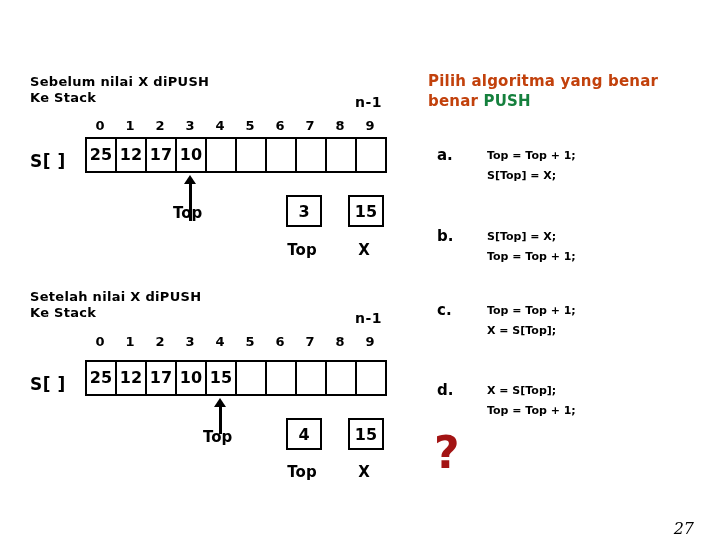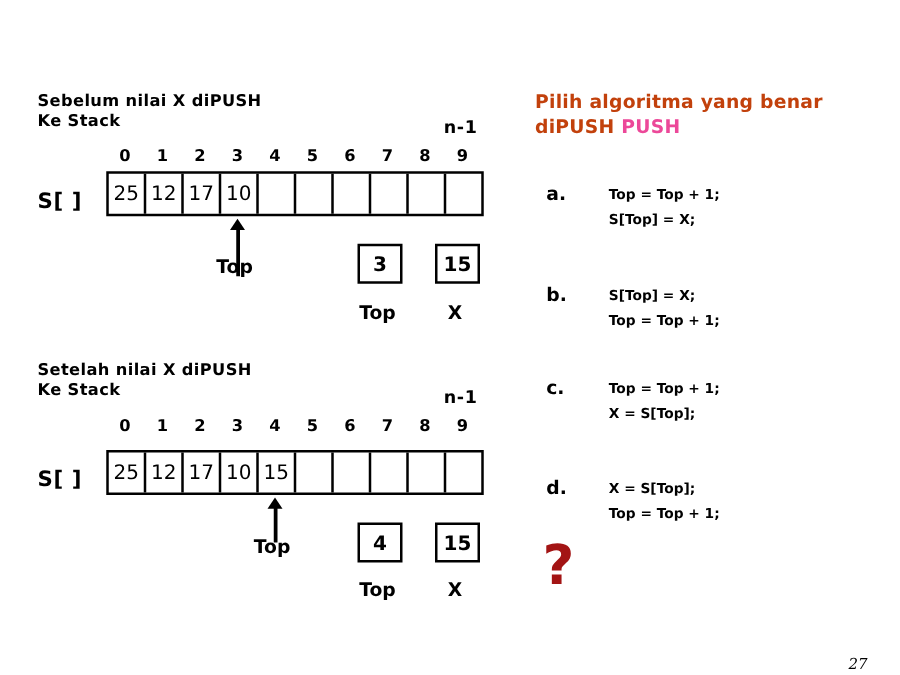--- a/index.html
+++ b/index.html
@@ -61,21 +61,21 @@
   }
   .array .cell {
     width: 28px;
     height: 32px;
     border-right: 2px solid #000;
     box-sizing: content-box;
     display: flex;
     align-items: center;
     justify-content: center;
     font-family: "DejaVu Sans", sans-serif;
-    font-weight: normal;
+    font-weight: bold;
     font-size: 16px;
     line-height: 1;
     color: #000;
   }
   .array .cell:last-child { border-right: none; }
 
   
   .idxrow {
     position: absolute;
     display: flex;
@@ -145,21 +145,21 @@
     left: 428px;
     top: 55px;
     width: 290px;
     font-family: "DejaVu Sans", sans-serif;
     font-weight: bold;
     font-size: 15px;
     line-height: 20px;
     letter-spacing: 0.2px;
   }
   .q-heading .cy { color: #c2410c; }
-  .q-heading .rd { color: #ec4899; }
+  .q-heading .rd { color: #15803d; }
 
   .opt-letter {
     position: absolute;
     font-family: "DejaVu Sans", sans-serif;
     font-weight: bold;
     font-size: 15px;
     color: #000;
   }
   .opt-body {
     position: absolute;
@@ -181,21 +181,21 @@
     line-height: 44px;
     color: #A31414;
   }
 
   .pagenum {
     position: absolute;
     right: 26px;
     bottom: 18px;
     font-family: "DejaVu Serif", serif;
     font-style: italic;
-    font-size: 12px;
+    font-size: 16px;
     color: #000;
   }
 </style>
 </head>
 <body>
 
 <div class="slide">
 
   <div class="section-title" style="left:30px; top:58px;">Sebelum nilai X diPUSH</div>
   <div class="section-title" style="left:30px; top:74px;">Ke Stack</div>
@@ -280,21 +280,21 @@
   <div class="arrow-label" style="left:203px; top:412px;">Top</div>
 
   <div class="valbox" style="left:286px; top:402px;">4</div>
   <div class="valcaption" style="left:284px; top:447px;">Top</div>
 
   <div class="valbox" style="left:348px; top:402px;">15</div>
   <div class="valcaption" style="left:346px; top:447px;">X</div>
 
   <div class="q-heading">
     <span class="cy">Pilih algoritma yang benar</span><br>
-    <span class="cy">diPUSH  </span><span class="rd">PUSH</span>
+    <span class="cy">benar  </span><span class="rd">PUSH</span>
   </div>
 
   <div class="opt-letter" style="left:437px; top:130px;">a.</div>
   <div class="opt-body" style="left:487px; top:130px;">Top = Top + 1;</div>
   <div class="opt-body" style="left:487px; top:150px;">S[Top] = X;</div>
 
   <div class="opt-letter" style="left:437px; top:211px;">b.</div>
   <div class="opt-body" style="left:487px; top:211px;">S[Top] = X;</div>
   <div class="opt-body" style="left:487px; top:231px;">Top = Top + 1;</div>
 

